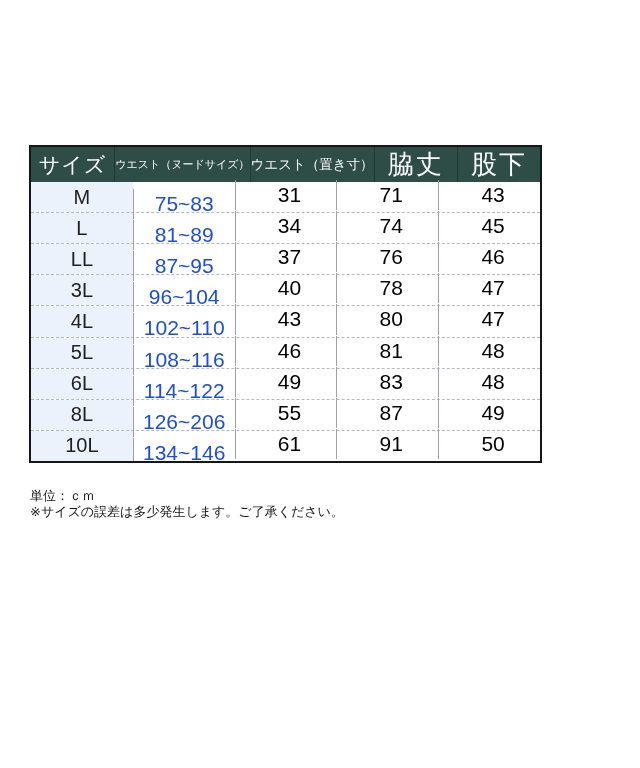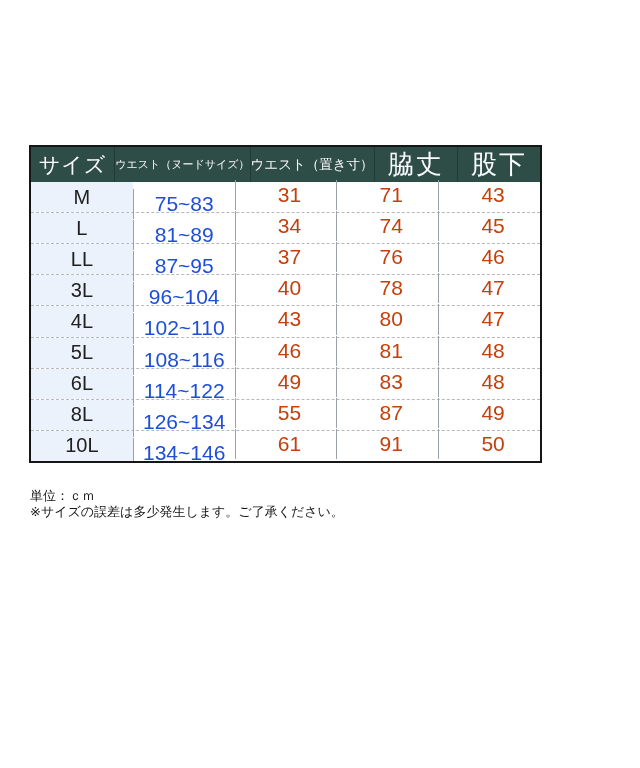--- a/index.html
+++ b/index.html
@@ -30,21 +30,21 @@
   .header-row .cell + .cell{border-left:1px solid #203b36;}
   .data-row .cell + .cell{border-left:1px solid #9ba1a8;}
   .data-row .cell:first-child{background:#ebf2fb;}
   .hcell{color:#fbfcfc;}
   .h-size{font-size:21px;letter-spacing:1px;}
   .h-nude{font-size:11px;}
   .h-flat{font-size:13.5px;}
   .h-big{font-size:26px;letter-spacing:2px;}
   .c-size{font-size:20px;color:#202022;}
   .c-nude{font-size:21px;color:#1d4ed8;transform:translateY(7px);}
-  .c-num{font-size:21px;color:#c2410c;transform:translateY(-2px);padding-left:7px;}
+  .c-num{font-size:21px;color:#000000;transform:translateY(-2px);padding-left:7px;}
   .footer{
     position:absolute;left:30px;top:488px;
     font-size:13px;line-height:16px;color:#141414;
   }
 </style>
 </head>
 <body>
 
 <div class="page">
 
@@ -109,21 +109,21 @@
     <div class="trow data-row">
       <div class="cell c-size">6L</div>
       <div class="cell c-nude">114~122</div>
       <div class="cell c-num">49</div>
       <div class="cell c-num">83</div>
       <div class="cell c-num">48</div>
     </div>
 
     <div class="trow data-row">
       <div class="cell c-size">8L</div>
-      <div class="cell c-nude">126~134</div>
+      <div class="cell c-nude">126~206</div>
       <div class="cell c-num">55</div>
       <div class="cell c-num">87</div>
       <div class="cell c-num">49</div>
     </div>
 
     <div class="trow data-row">
       <div class="cell c-size">10L</div>
       <div class="cell c-nude">134~146</div>
       <div class="cell c-num">61</div>
       <div class="cell c-num">91</div>

